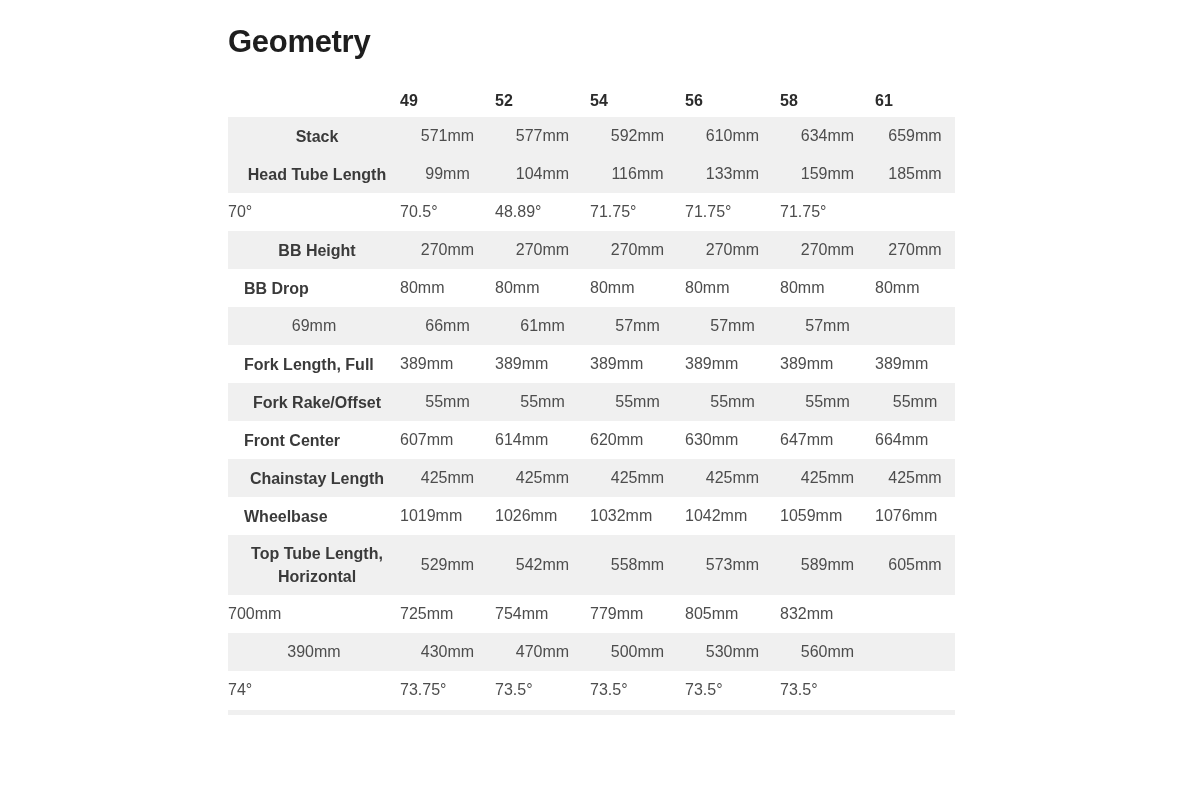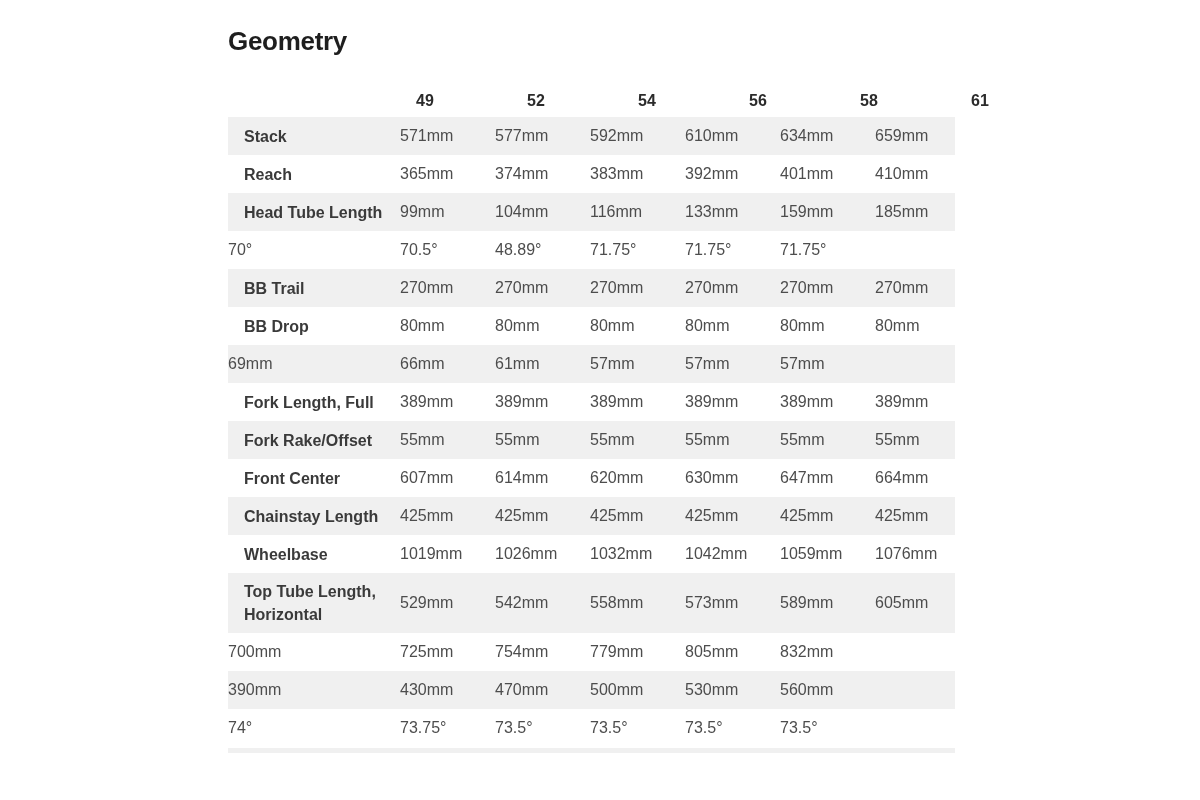--- a/index.html
+++ b/index.html
@@ -18,45 +18,44 @@
     font-family: "Liberation Sans", sans-serif;
   }
   .content {
     position: absolute;
     left: 228px;
     top: 0;
     width: 727px;
   }
   .page-title {
     margin: 22px 0 0 0;
-    font-size: 26px;
+    font-size: 31px;
     line-height: 39px;
     font-weight: 700;
     letter-spacing: -0.3px;
     color: var(--heading-text);
   }
   .geo-table { margin-top: 12px; }
   .grid-row {
     display: grid;
     grid-template-columns: 172px 95px 95px 95px 95px 95px 1fr;
     align-items: center;
   }
   .header-row {
     align-items: end;
     height: 44px;
     padding-bottom: 7px;
-    gap: 16px;
   }
   .col-header {
     font-size: 16px;
     font-weight: 700;
     color: var(--header-num-text);
   }
   .row { min-height: 38px; }
-  .row.shaded { background: var(--row-shade); }
+  .row.shaded { background: var(--row-shade); text-align: center; }
   .row-label {
     padding: 7px 10px 7px 16px;
     font-size: 16px;
     line-height: 23px;
     font-weight: 700;
     color: var(--label-text);
   }
   .row-value {
     font-size: 16px;
     font-weight: 400;
@@ -89,48 +88,39 @@
 
     <div class="grid-row row shaded">
           <div class="row-label">Stack</div>
           <div class="row-value">571mm</div>
           <div class="row-value">577mm</div>
           <div class="row-value">592mm</div>
           <div class="row-value">610mm</div>
           <div class="row-value">634mm</div>
           <div class="row-value">659mm</div>
         </div>
-        <div class="grid-row row">
-          <div class="row-label">Reach</div>
-          <div class="row-value">365mm</div>
-          <div class="row-value">374mm</div>
-          <div class="row-value">383mm</div>
-          <div class="row-value">392mm</div>
-          <div class="row-value">401mm</div>
-          <div class="row-value">410mm</div>
-        </div>
         <div class="grid-row row shaded">
           <div class="row-label">Head Tube Length</div>
           <div class="row-value">99mm</div>
           <div class="row-value">104mm</div>
           <div class="row-value">116mm</div>
           <div class="row-value">133mm</div>
           <div class="row-value">159mm</div>
           <div class="row-value">185mm</div>
         </div>
         <div class="grid-row row">
           <div class="row-value">70°</div>
           <div class="row-value">70.5°</div>
           <div class="row-value">48.89°</div>
           <div class="row-value">71.75°</div>
           <div class="row-value">71.75°</div>
           <div class="row-value">71.75°</div>
         </div>
         <div class="grid-row row shaded">
-          <div class="row-label">BB Trail</div>
+          <div class="row-label">BB Height</div>
           <div class="row-value">270mm</div>
           <div class="row-value">270mm</div>
           <div class="row-value">270mm</div>
           <div class="row-value">270mm</div>
           <div class="row-value">270mm</div>
           <div class="row-value">270mm</div>
         </div>
         <div class="grid-row row">
           <div class="row-label">BB Drop</div>
           <div class="row-value">80mm</div>

